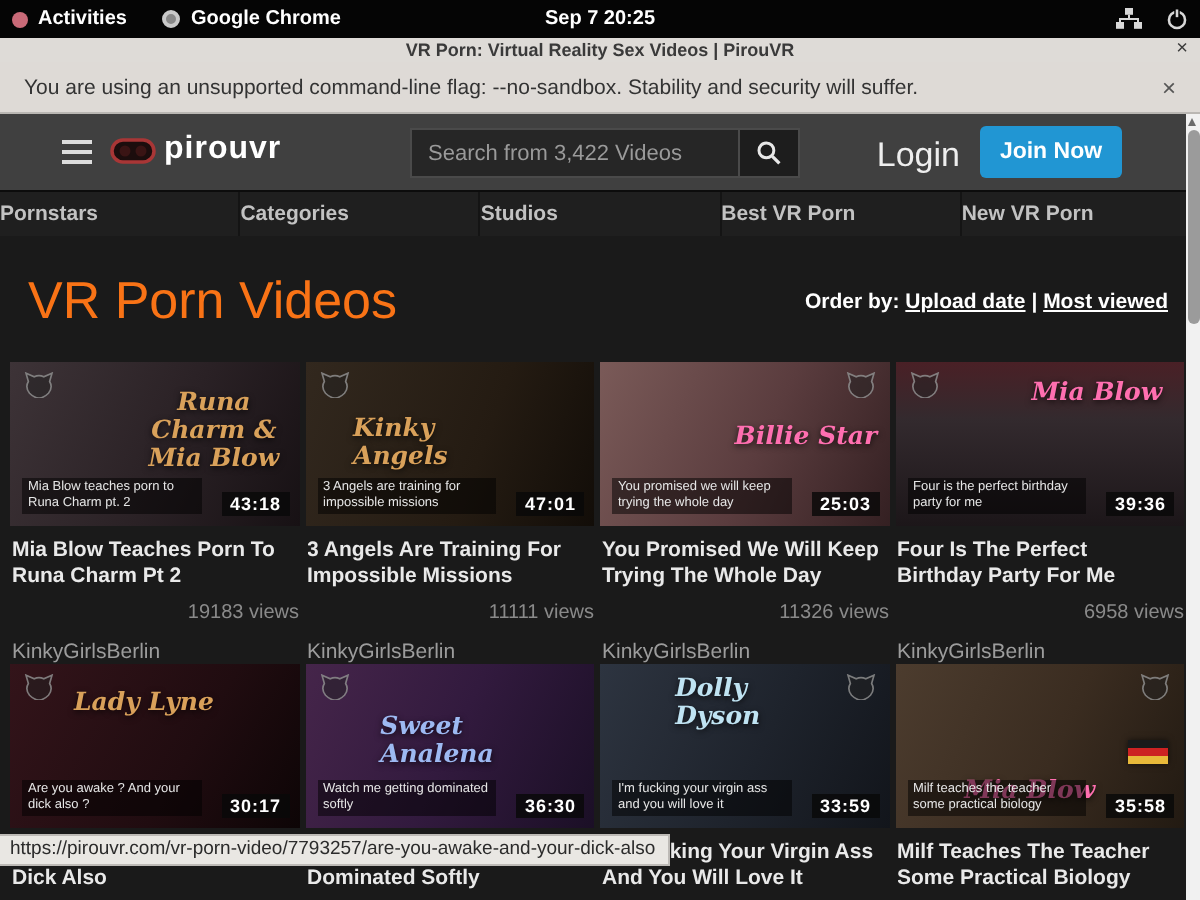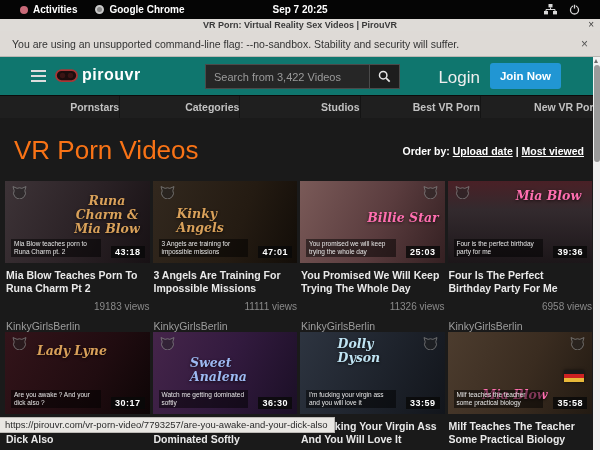--- a/index.html
+++ b/index.html
@@ -1,58 +1,58 @@
 <!DOCTYPE html>
 <html><head>
 <meta charset="utf-8">
 <style>
   * { margin:0; padding:0; box-sizing:border-box; }
   html,body { width:600px; height:450px; overflow:hidden; }
   body { position:relative; font-family:"Liberation Sans", sans-serif; background:#1a1a1a; }
 
   
   .sysbar { height:19px; background:#050505; color:#fff; display:flex; align-items:center;
-            font-size:10px; font-weight:bold; padding:0 20px; position:relative; }
+            font-size:10px; font-weight:bold; padding:0 6px; position:relative; }
   .sys-left { display:flex; align-items:center; gap:18px; }
   .sys-item { display:flex; align-items:center; gap:5px; cursor:default; }
   .act-dot { width:8px; height:8px; border-radius:50%; background:#c96a78; display:inline-block; }
   .chrome-dot { width:9px; height:9px; border-radius:50%; background:#888; border:2px solid #c9c9c9; display:inline-block; }
   .sys-clock { position:absolute; left:0; right:0; text-align:center; pointer-events:none; }
   .sys-right { margin-left:auto; display:flex; align-items:center; gap:12px; z-index:2; }
 
   
   .titlebar { height:12px; background:#dedbd7; color:#3a3a3a; font-size:9px; font-weight:bold;
               line-height:12px; text-align:center; position:relative; }
   .titlebar .tclose { position:absolute; right:6px; top:0; font-weight:normal; font-size:10px; cursor:pointer; }
 
   
   .warnbar { height:26px; background:#dedad6; border-bottom:1px solid #bab7b3; color:#333;
              font-size:10.5px; display:flex; align-items:center; padding:0 12px; }
   .warnbar .wclose { margin-left:auto; color:#555; font-size:12px; cursor:pointer; }
 
   
   .site { position:absolute; top:57px; left:0; right:0; bottom:0; background:#1a1a1a; overflow:hidden; }
 
-  .hdr { height:38px; background:#0f766e; position:relative; }
+  .hdr { height:38px; background:#404040; position:relative; }
   .burger { position:absolute; left:31px; top:13px; width:15px; cursor:pointer; }
   .burger i { display:block; height:2px; background:#ddd; margin-bottom:3px; }
   .logo { position:absolute; left:55px; top:9px; display:flex; align-items:center; gap:4px; cursor:pointer; }
   .logo-text { color:#fff; font-size:16px; font-weight:bold; letter-spacing:.5px; }
   .search { position:absolute; left:205px; top:7px; display:flex; }
   .search input { width:164px; height:25px; background:#262626; border:1px solid #4a4a4a; border-right:0;
                   color:#bbb; font-size:11px; padding:0 8px; outline:none; font-family:"Liberation Sans", sans-serif; }
   .search input::placeholder { color:#9a9a9a; }
   .search-btn { width:31px; height:25px; background:#1d1d1d; border:1px solid #4a4a4a; display:flex;
                 align-items:center; justify-content:center; cursor:pointer; }
   .login { position:absolute; right:120px; top:11px; color:#eee; font-size:17px; cursor:pointer; }
   .join { position:absolute; right:39px; top:6px; width:71px; height:26px; border-radius:3px;
           color:#fff; font-size:11.5px; font-weight:bold; text-align:center; line-height:26px; cursor:pointer; }
 
   .nav { height:23px; background:#1f1f1f; border-top:1px solid #0c0c0c; display:flex; }
-  .nav-item { flex:1; text-align:right; line-height:22px; font-size:10.5px; font-weight:bold;
+  .nav-item { flex:1; text-align:left; line-height:22px; font-size:10.5px; font-weight:bold;
               color:#c2c2c2; border-left:1px solid #141414; cursor:pointer; }
   .nav-item:first-child { border-left:0; }
 
   .pagehead { display:flex; justify-content:space-between; align-items:center; padding:17px 16px 15px 14px; }
   .h1 { color:#f97316; font-size:26px; font-weight:400; }
   .orderby { font-size:10.5px; font-weight:bold; color:#fff; }
   .orderby a { color:#fff; text-decoration:underline; cursor:pointer; }
 
   .grid { display:grid; grid-template-columns:repeat(4,1fr); column-gap:3px; padding:0 8px 0 5px; }
   .card { overflow:hidden; }

